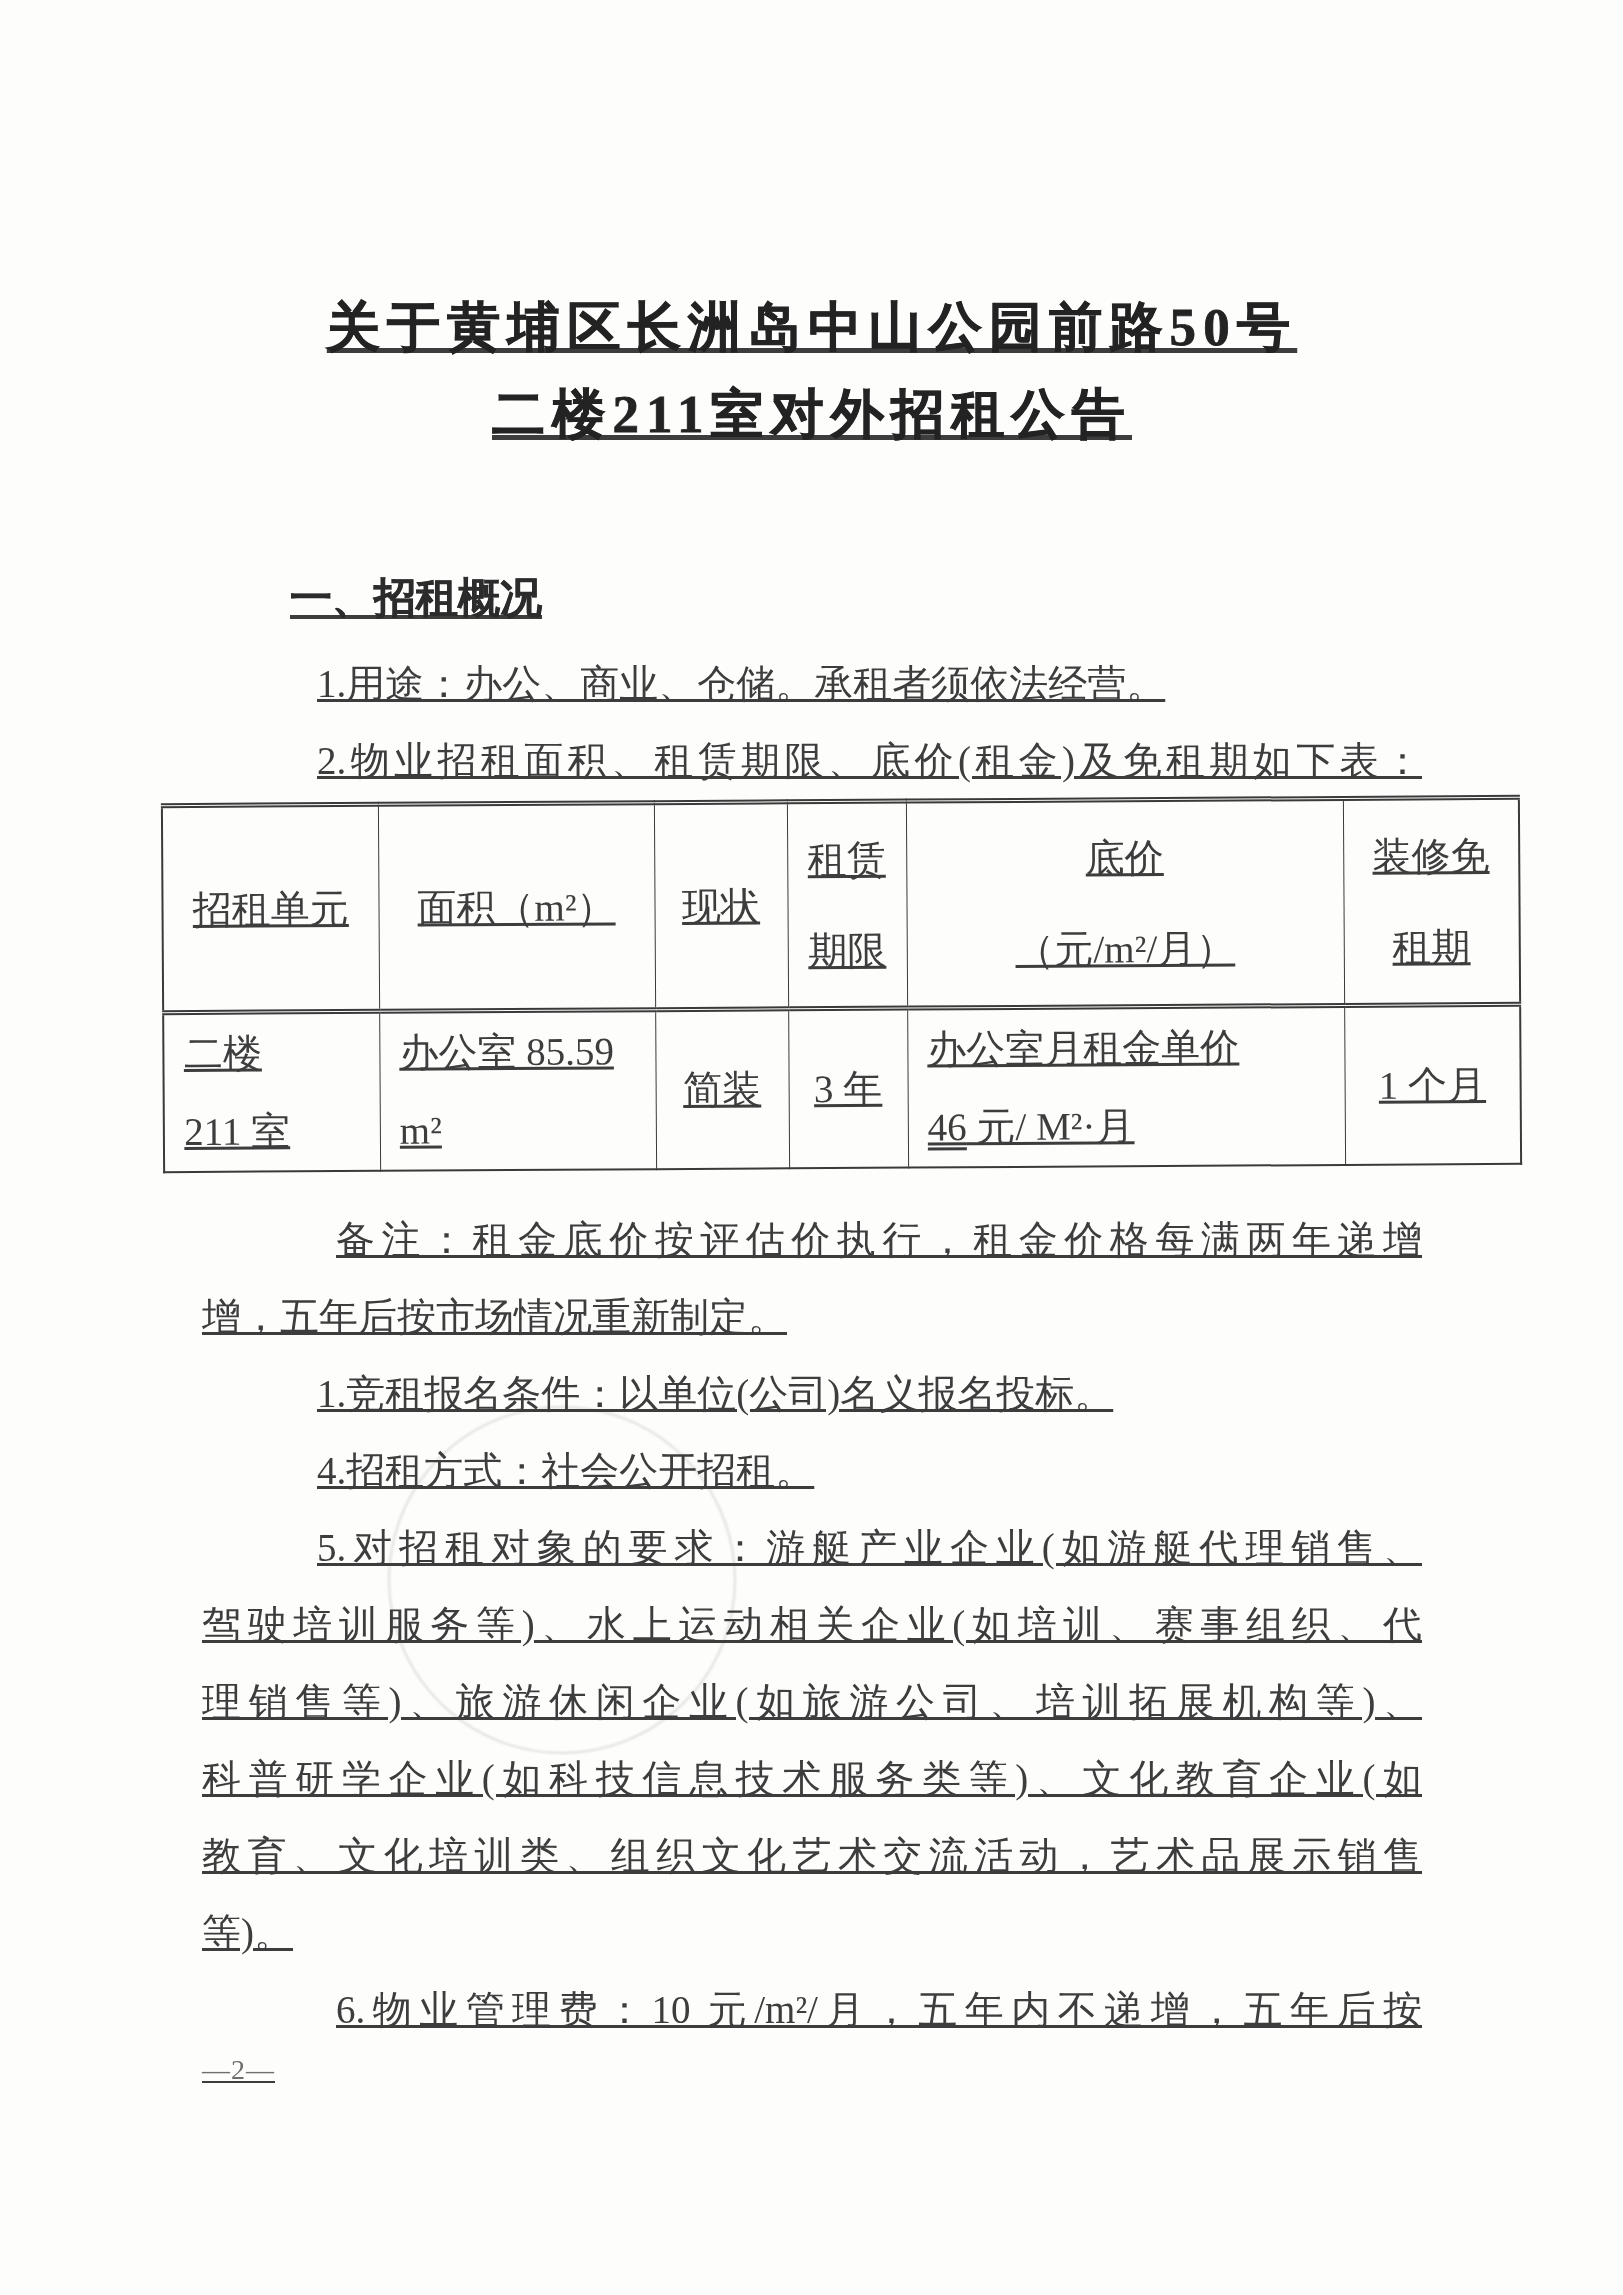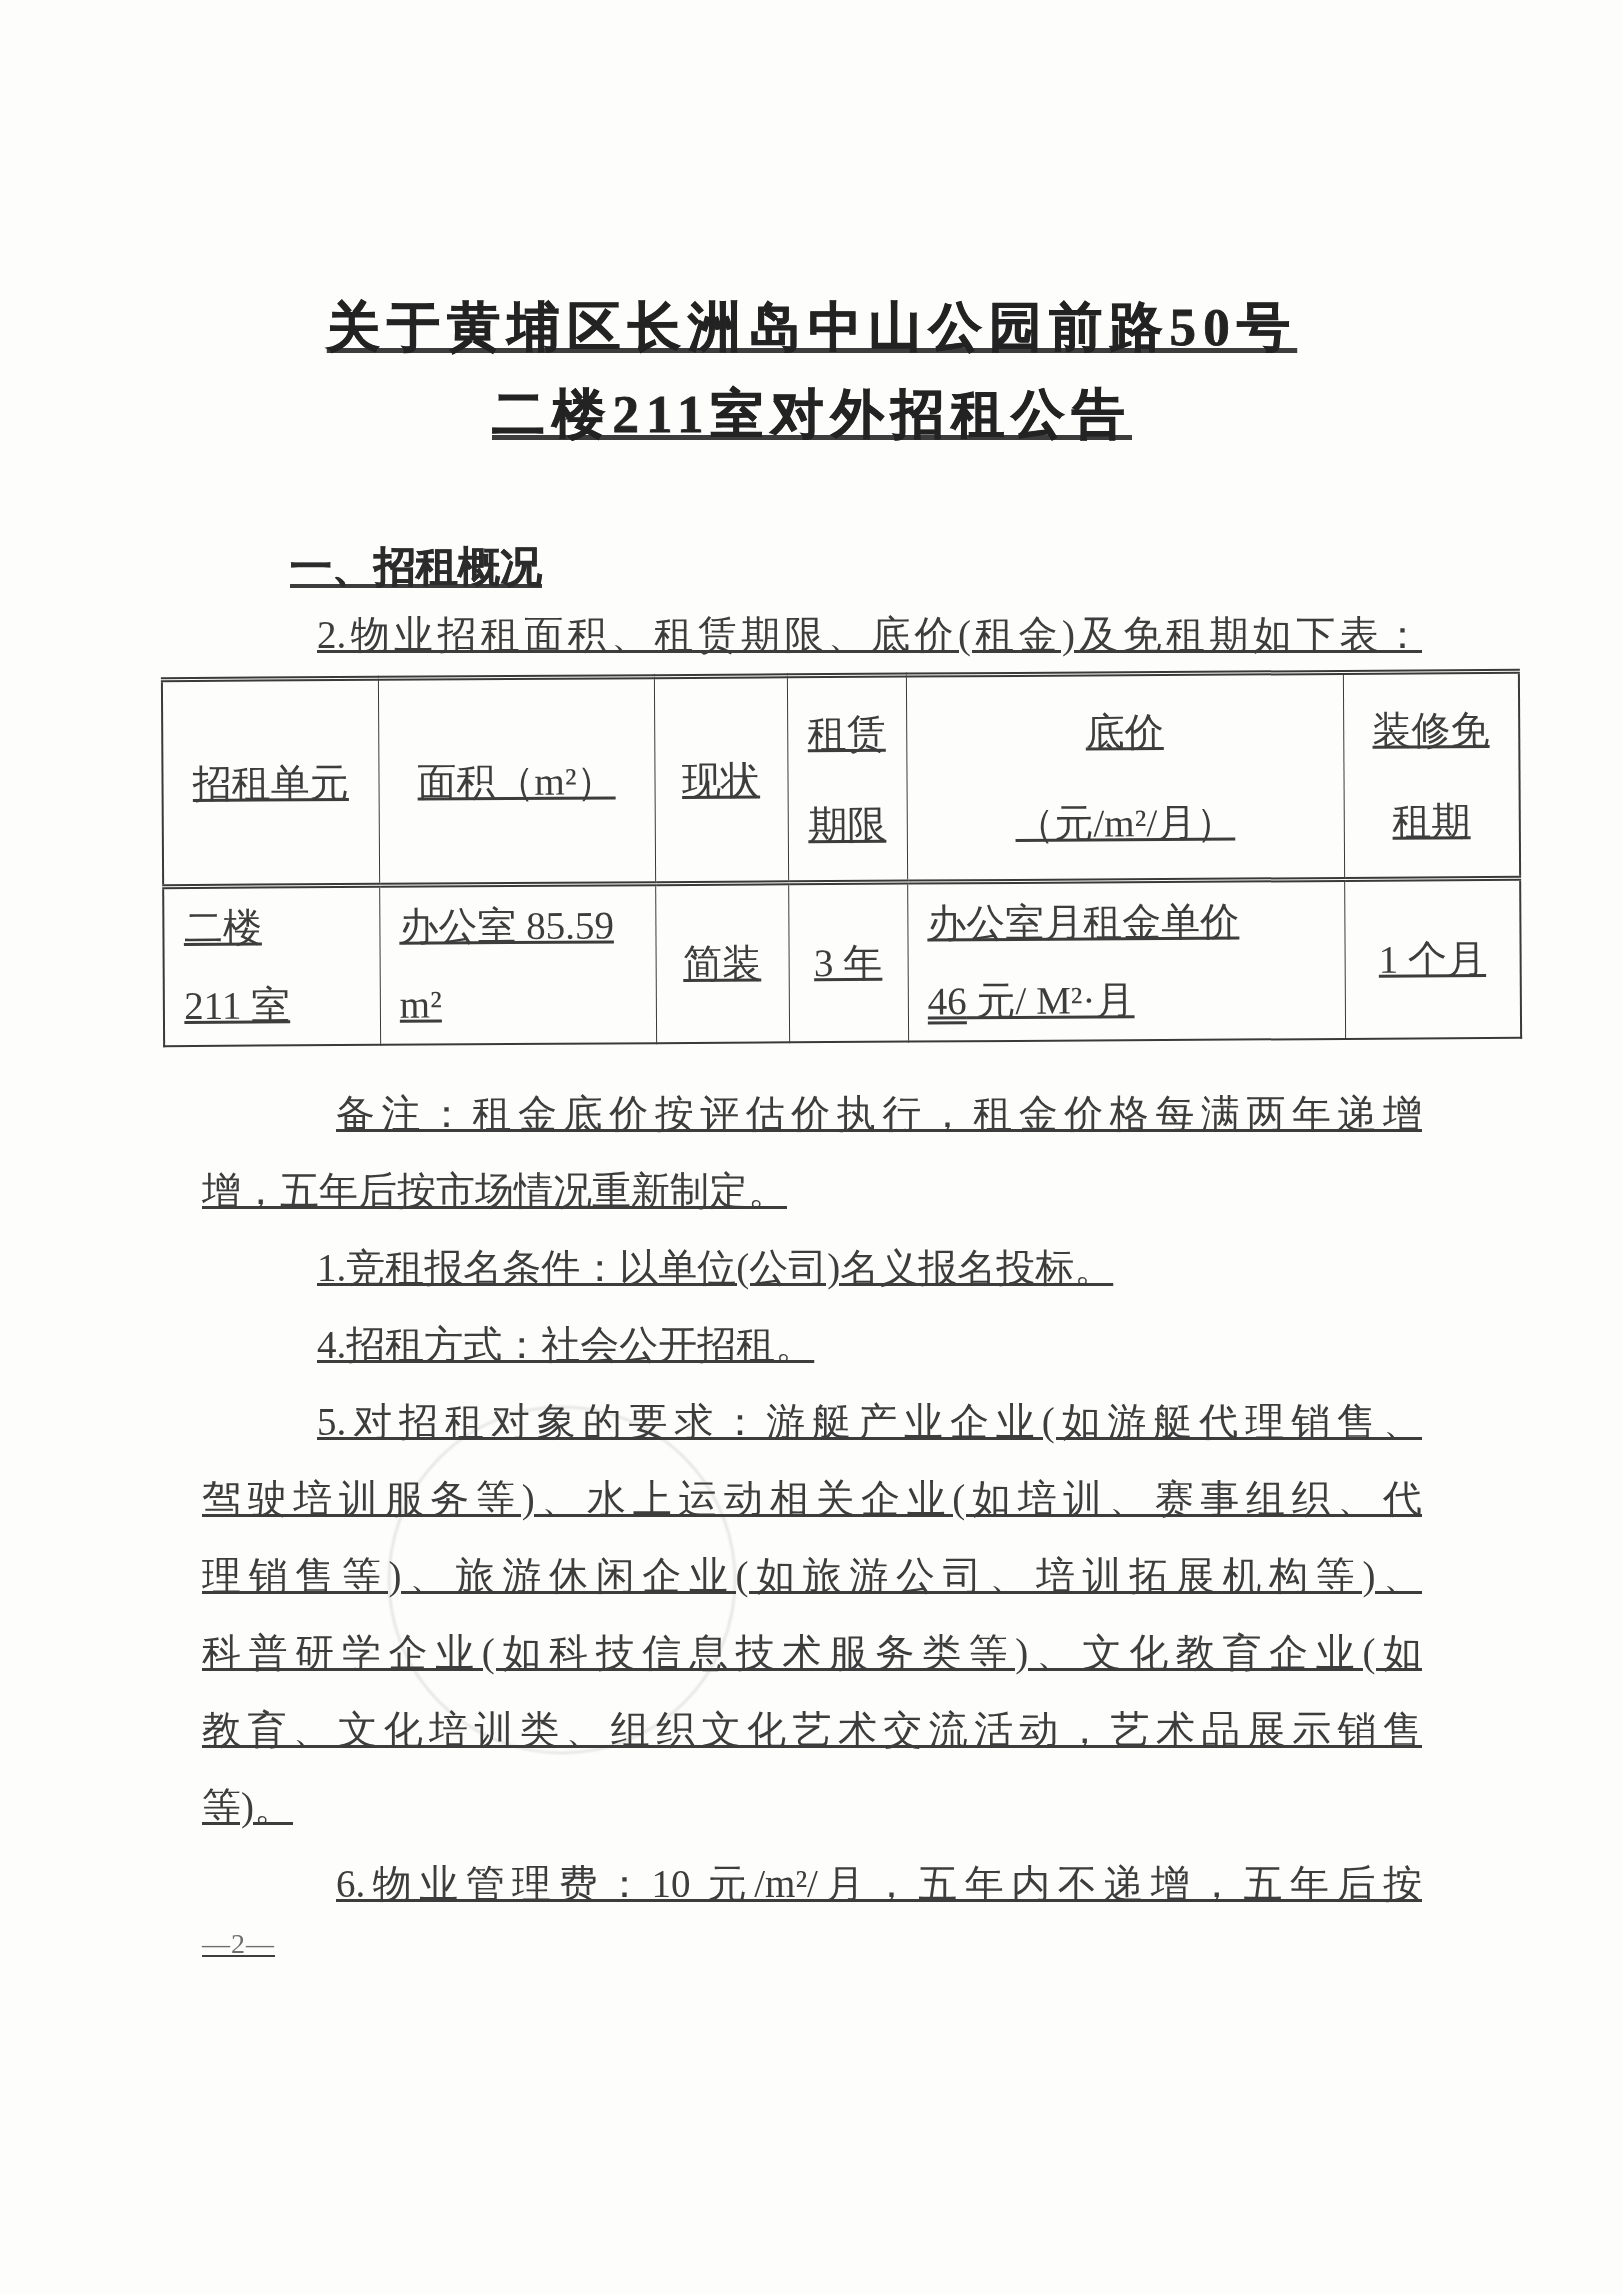--- a/index.html
+++ b/index.html
@@ -25,21 +25,21 @@
     margin-top: 284px;
     text-align: center;
     font-size: 53px;
     font-weight: 900;
     letter-spacing: 7.2px;
     line-height: 87px;
     color: #232323;
     -webkit-text-stroke: 0.8px #232323;
   }
   .section-heading {
-    margin-top: 81px;
+    margin-top: 112px;
     font-size: 42px;
     font-weight: 900;
     line-height: 57px;
     text-indent: 88px;
     color: #2c2c2c;
     -webkit-text-stroke: 0.5px #2c2c2c;
   }
   .bl {
     font-size: 39px;
     line-height: 77px;
@@ -107,20 +107,21 @@
 
   <div class="content">
 
     <div class="doc-title">
       <div>关于黄埔区长洲岛中山公园前路50号</div>
       <div>二楼211室对外招租公告</div>
     </div>
 
     <div class="section-heading">一、招租概况</div>
 
+    <div class="bl ind2 first">1.用途：办公、商业、仓储。承租者须依法经营。</div>
     <div class="bl ind2 j">2.物业招租面积、租赁期限、底价(租金)及免租期如下表：</div>
 
     <table class="rent">
       <colgroup>
         <col style="width:216px">
         <col style="width:276px">
         <col style="width:133px">
         <col style="width:119px">
         <col style="width:437px">
         <col style="width:176px">

